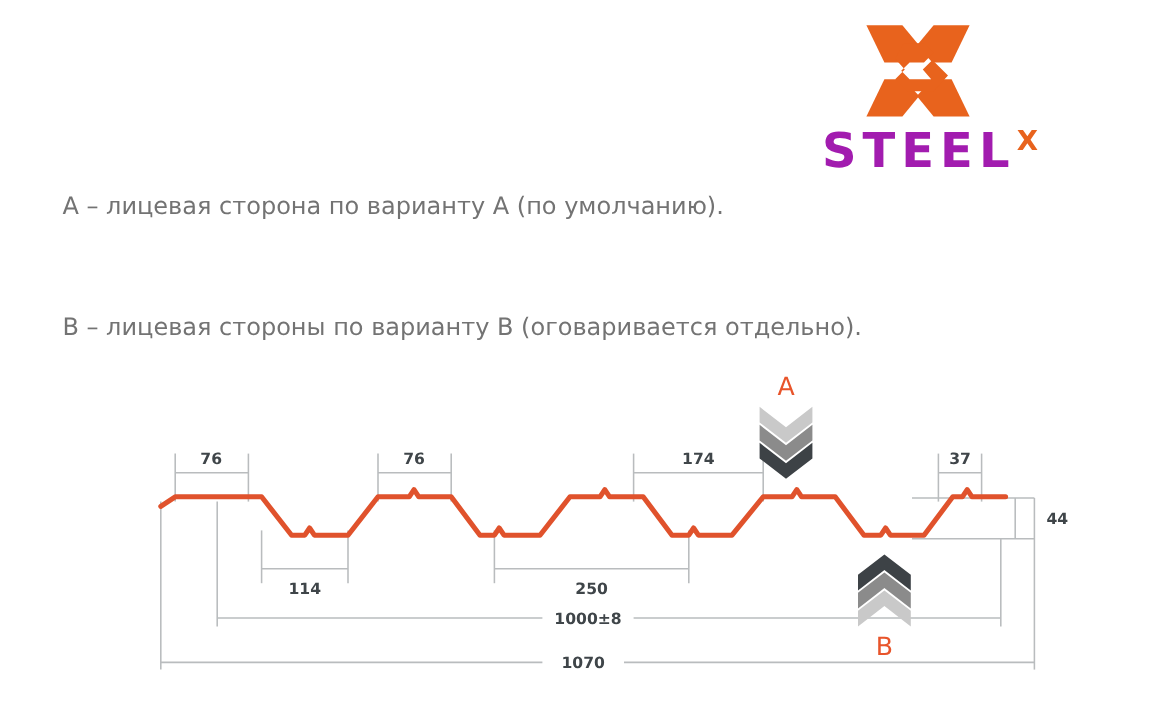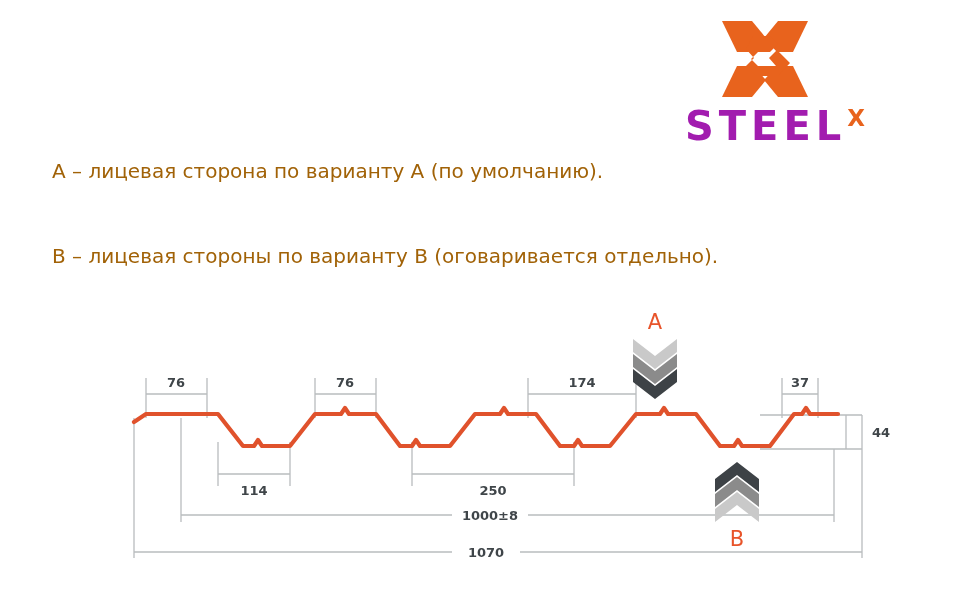--- a/index.html
+++ b/index.html
@@ -56,26 +56,26 @@
     margin-left: 1px;
     margin-top: 1px;
   }
 
   
   .caption-line {
     position: absolute;
     left: 52px;
     font-family: "DejaVu Sans", sans-serif;
     font-size: 20px;
-    color: #a16207;
+    color: #737373;
     white-space: nowrap;
     letter-spacing: 0px;
   }
   #caption-a { top: 159px; }
-  #caption-b { top: 244px; text-align: right; }
+  #caption-b { top: 260px; text-align: right; }
 
   
   #drawing {
     position: absolute;
     left: 0;
     top: 290px;
     width: 970px;
     height: 300px;
   }
   .dim-text {

